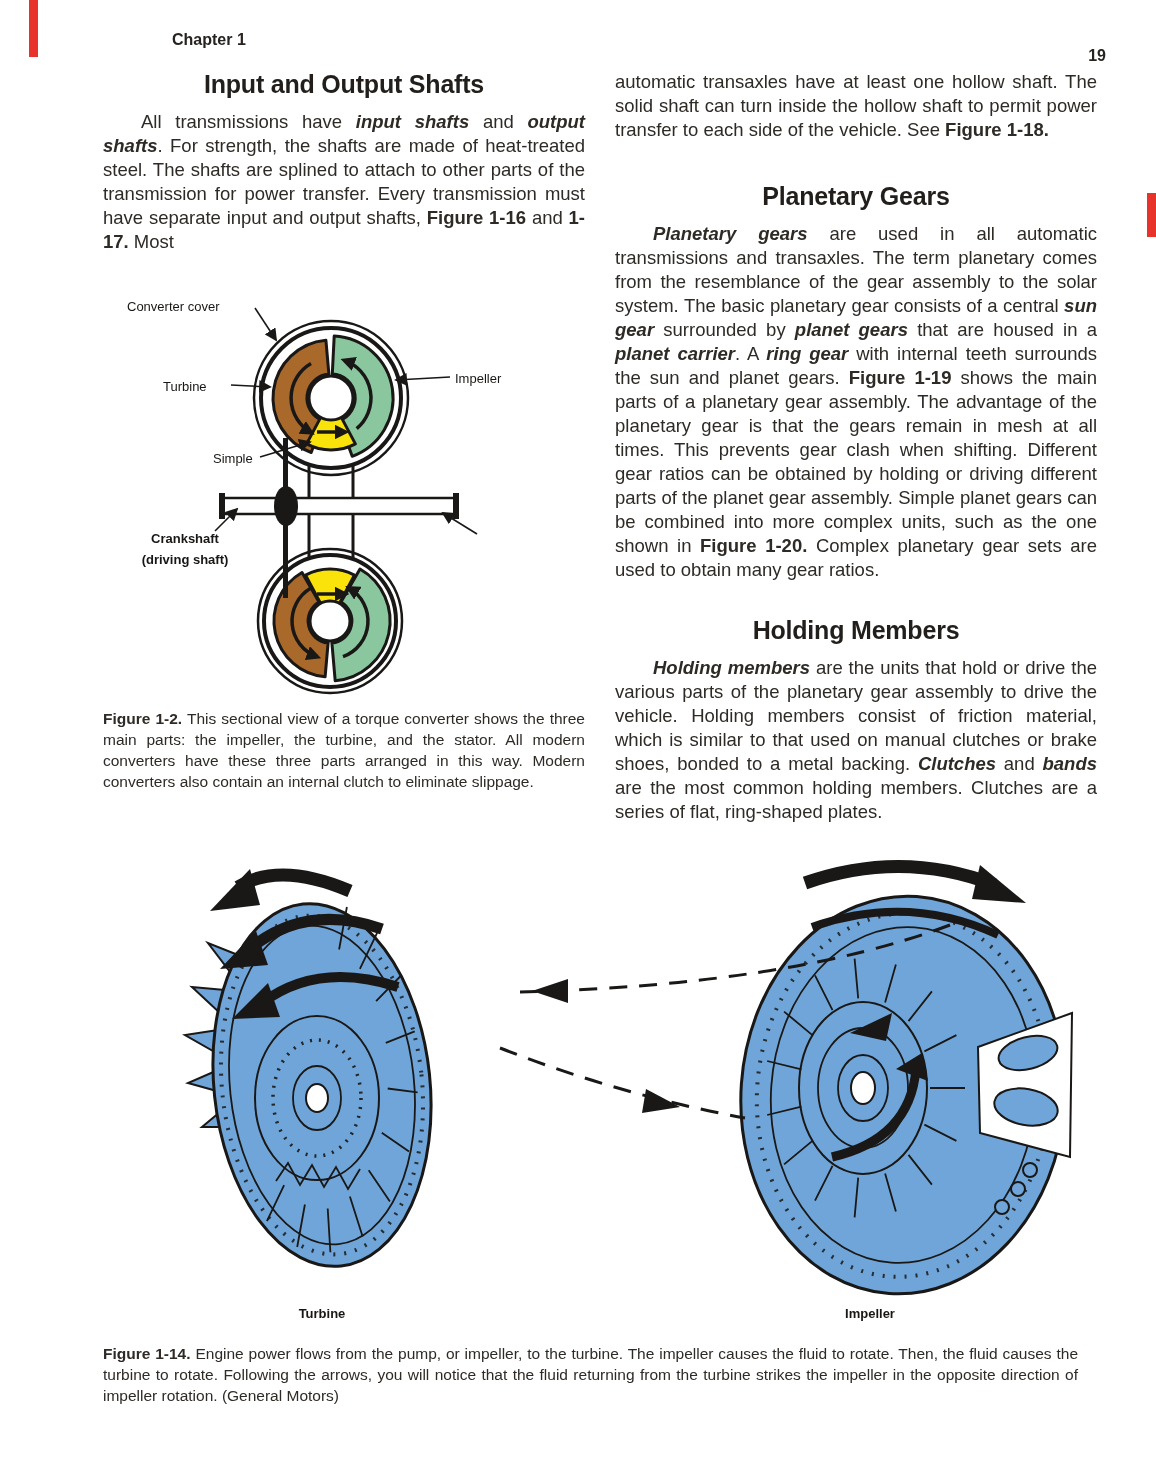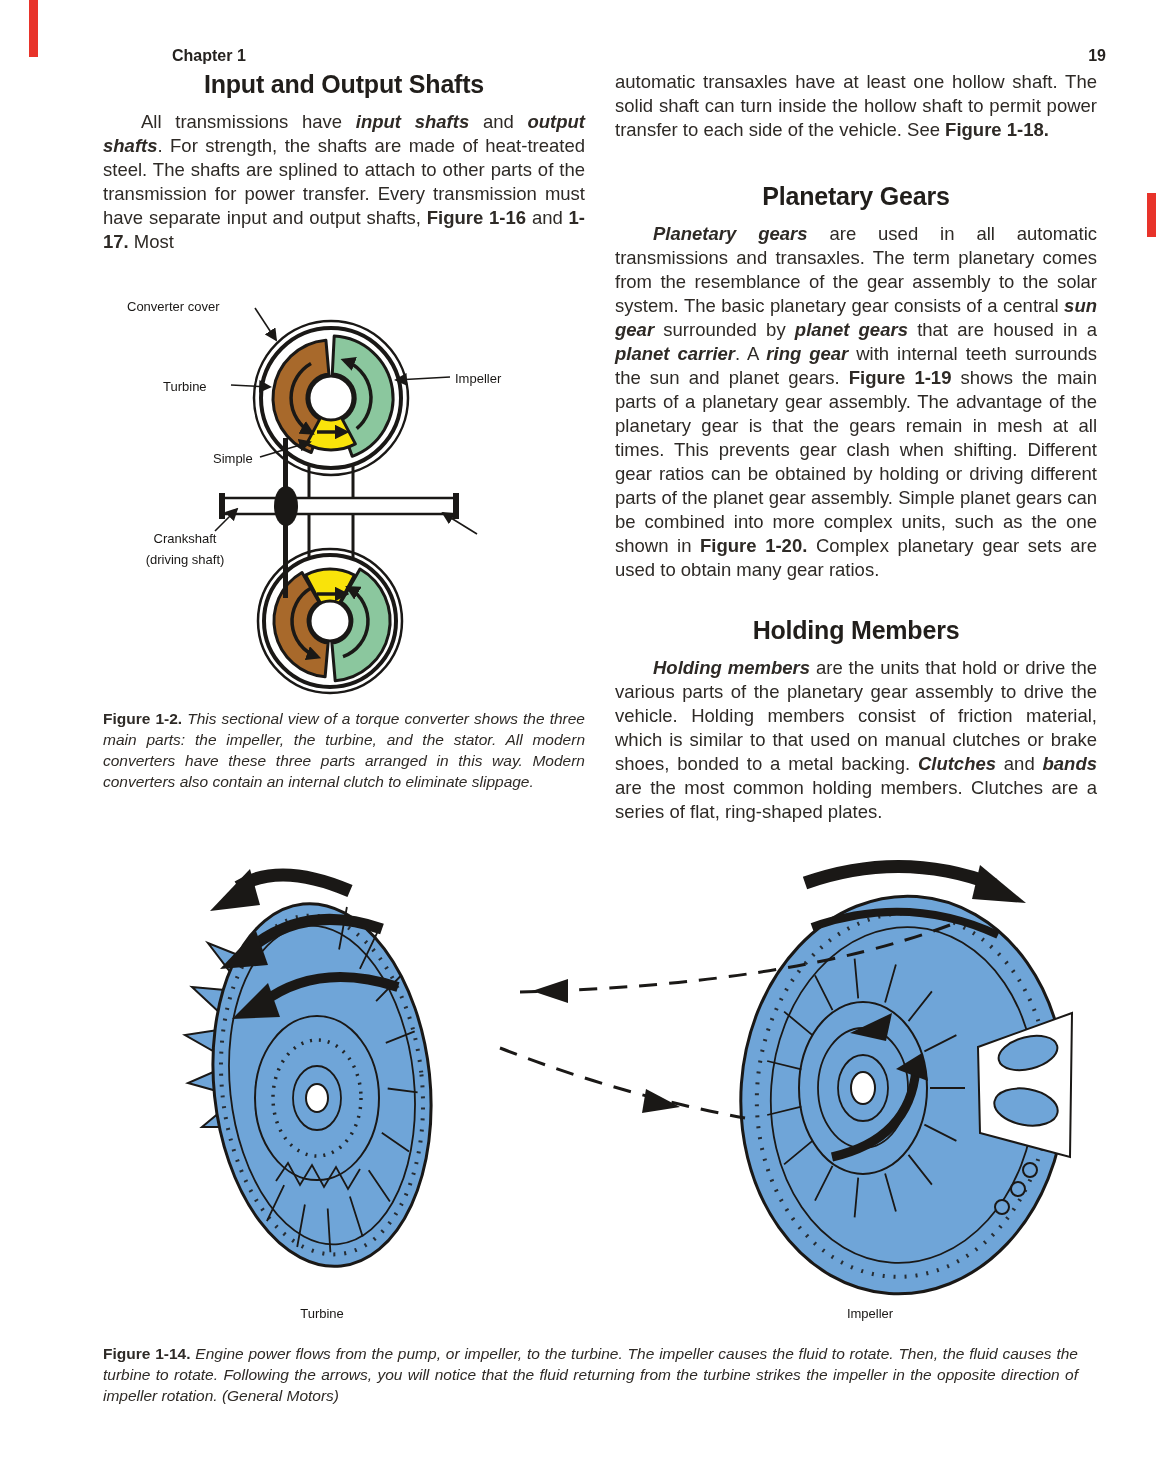--- a/index.html
+++ b/index.html
@@ -1,38 +1,38 @@
 <!DOCTYPE html>
 <html style="--turbine-brown: #A8692B; --impeller-green: #8BC79E; --stator-yellow: #F9E30A; --converter-blue: #6FA5D8; --tab-red: #E8332A; --ink: #1A1816;"><head>
 <meta charset="utf-8">
 <style>
   html,body{margin:0;padding:0;background:#e9e9e9;}
   .page{position:relative;width:1156px;height:1479px;background:#ffffff;overflow:hidden;
         font-family:"Liberation Sans","DejaVu Sans",sans-serif;color:#2e2a26;}
   .rb{font-weight:700;}
-  .ri{font-style:italic;}
+  .ri{}
   .rbi{font-weight:700;font-style:italic;}
 
   .running-head{position:absolute;top:31px;left:0;width:1156px;height:24px;font-size:16px;font-weight:700;color:#262320;}
-  .rh-chapter{position:absolute;left:172px;top:16px;}
+  .rh-chapter{position:absolute;left:172px;top:0;}
   .rh-title{position:absolute;left:287px;top:0;}
   .rh-page{position:absolute;right:50px;top:16px;}
 
   .col{position:absolute;width:482px;font-size:18.5px;line-height:24px;text-align:justify;}
   .col p{margin:0;}
   .heading{font-size:25px;font-weight:700;color:#211e1b;letter-spacing:-0.2px;margin:0 0 12px 0;text-align:center;line-height:28px;}
   .indent{text-indent:38px;}
   .gap-top{margin-top:26px;}
 
   .caption{position:absolute;font-size:15.5px;line-height:21px;text-align:justify;color:#2e2a26;}
 
   .fig13{position:absolute;left:105px;top:288px;width:480px;height:420px;}
   .fig13 svg{position:absolute;left:0;top:0;}
   .fig-label{position:absolute;font-size:13px;line-height:21px;color:#191715;white-space:nowrap;}
-  .fig-label.center{text-align:center;white-space:normal;}
+  .fig-label.center{text-align:center;white-space:normal;font-weight:bold;}
 
   .fig14{position:absolute;left:150px;top:855px;width:950px;height:475px;}
   .fig14 svg{position:absolute;left:0;top:0;}
 
   .red-mark{position:absolute;background:var(--tab-red,#e8332a);}
   .red-mark.tl{left:29px;top:0;width:9px;height:57px;}
   .red-mark.re{left:1147px;top:193px;width:9px;height:44px;}
 </style>
 </head>
 <body>

